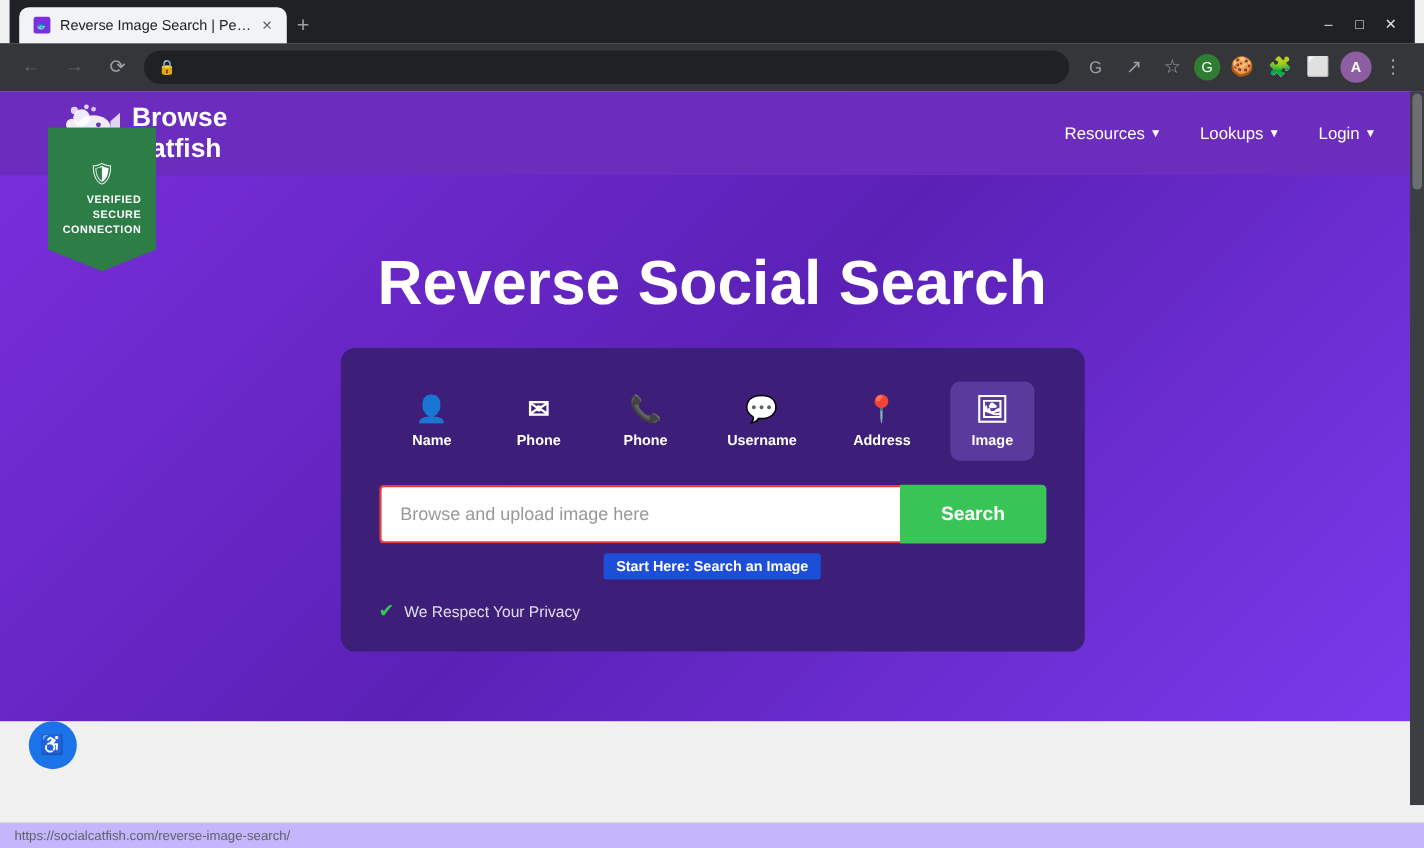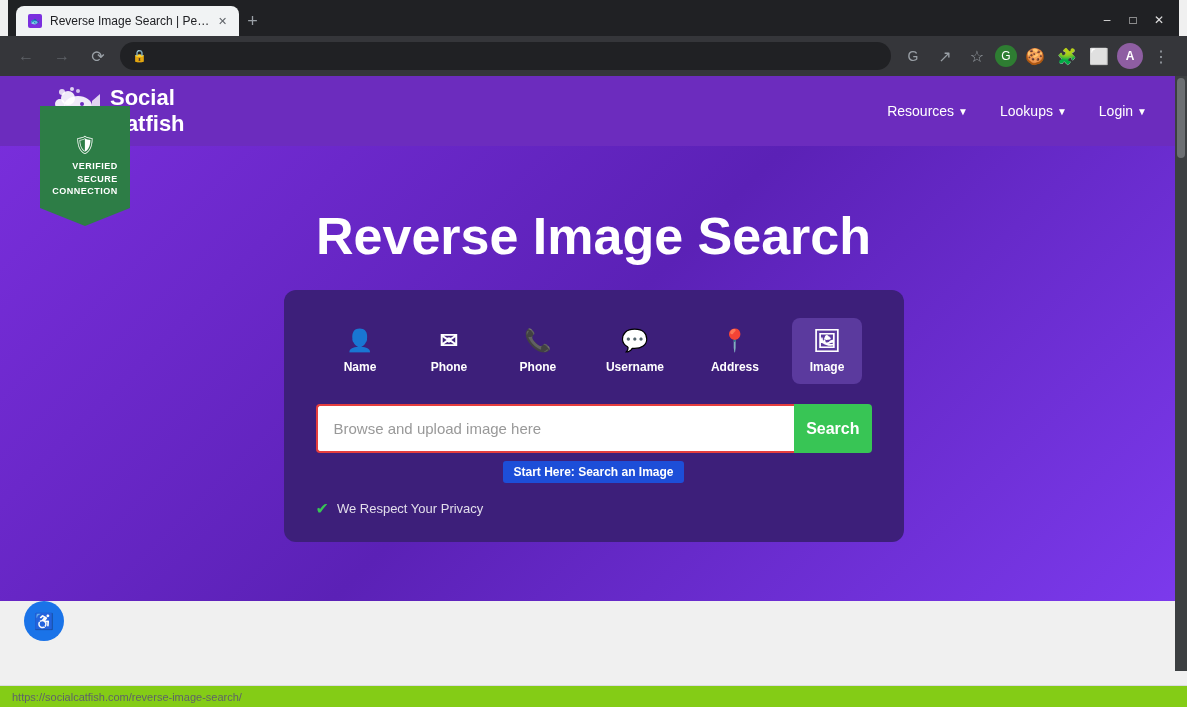--- a/index.html
+++ b/index.html
@@ -52,27 +52,27 @@
 
     
     .search-box { background: #3d1f7a; border-radius: 12px; padding: 28px 32px 24px; max-width: 620px; margin: 0 auto; }
     .search-tabs { display: flex; gap: 0; margin-bottom: 20px; justify-content: space-around; }
     .search-tab { display: flex; flex-direction: column; align-items: center; gap: 6px; padding: 10px 14px; border-radius: 8px; cursor: pointer; color: white; font-size: 12px; font-weight: 600; min-width: 70px; }
     .search-tab.active { background: #5b3a9e; }
     .search-tab .tab-icon { font-size: 22px; }
     .search-input-area { display: flex; gap: 0; margin-bottom: 8px; }
     .search-input { flex: 1; border: 2px solid #e53e3e; border-right: none; border-radius: 4px 0 0 4px; padding: 14px 16px; font-size: 15px; color: #3b82f6; background: white; outline: none; }
     .search-input::placeholder { color: #999; }
-    .search-btn { background: #38c555; color: white; border: none; padding: 14px 12px; font-size: 16px; font-weight: bold; border-radius: 0 4px 4px 0; cursor: pointer; }
+    .search-btn { background: #38c555; color: white; border: none; padding: 14px 34px; font-size: 16px; font-weight: bold; border-radius: 0 4px 4px 0; cursor: pointer; }
     .search-hint { display: inline-block; background: #1d4ed8; color: white; font-size: 12px; font-weight: bold; padding: 4px 10px; border-radius: 3px; margin-bottom: 16px; }
     .search-footer { display: flex; align-items: center; gap: 8px; color: rgba(255,255,255,0.85); font-size: 13px; }
     .check-icon { color: #38c555; font-size: 16px; }
 
     
-    .status-bar { position: absolute; bottom: 0; left: 0; right: 0; background: #84cc16; border-top: 1px solid #dadce0; height: 22px; display: flex; align-items: center; padding: 0 12px; }
+    .status-bar { position: absolute; bottom: 0; left: 0; right: 0; background: #c4b5fd; border-top: 1px solid #dadce0; height: 22px; display: flex; align-items: center; padding: 0 12px; }
     .status-url { font-size: 11px; color: #5f6368; }
     .accessibility-btn { position: absolute; bottom: 30px; left: 24px; width: 40px; height: 40px; border-radius: 50%; background: #1a73e8; display: flex; align-items: center; justify-content: center; cursor: pointer; }
     .accessibility-icon { color: white; font-size: 16px; }
   </style>
 </head>
 <body>
 
 <div>
 
   <div class="browser-titlebar">
@@ -130,21 +130,21 @@
           <polygon points="52,15 60,8 60,28 52,25" fill="white" opacity="0.8"></polygon>
 
           <line x1="26" y1="24" x2="18" y2="30" stroke="white" stroke-width="1.5" opacity="0.9"></line>
           <line x1="28" y1="26" x2="22" y2="34" stroke="white" stroke-width="1.5" opacity="0.9"></line>
 
           <circle cx="22" cy="6" r="3" fill="white" opacity="0.8"></circle>
           <circle cx="32" cy="3" r="2" fill="white" opacity="0.8"></circle>
           <circle cx="38" cy="5" r="2" fill="white" opacity="0.7"></circle>
         </svg>
         <div class="logo-text">
-          <div>Social</div>
+          <div>Browse</div>
           <div>Catfish</div>
         </div>
       </div>
       <div class="nav-links">
         <div class="nav-link">
           <span>Resources</span>
           <span class="nav-arrow">▼</span>
         </div>
         <div class="nav-link">
           <span>Lookups</span>
@@ -160,21 +160,21 @@
     <div class="verified-badge">
       <div class="shield">🛡</div>
       <div class="badge-text">
         <div>VERIFIED</div>
         <div>SECURE</div>
         <div>CONNECTION</div>
       </div>
     </div>
 
     <div class="hero-content">
-      <h1 class="hero-title">Reverse Image Search</h1>
+      <h1 class="hero-title">Reverse Social Search</h1>
 
       <div class="search-box">
 
         <div class="search-tabs">
           <div class="search-tab">
             <span class="tab-icon">👤</span>
             <span>Name</span>
           </div>
           <div class="search-tab">
             <span class="tab-icon">✉</span>

